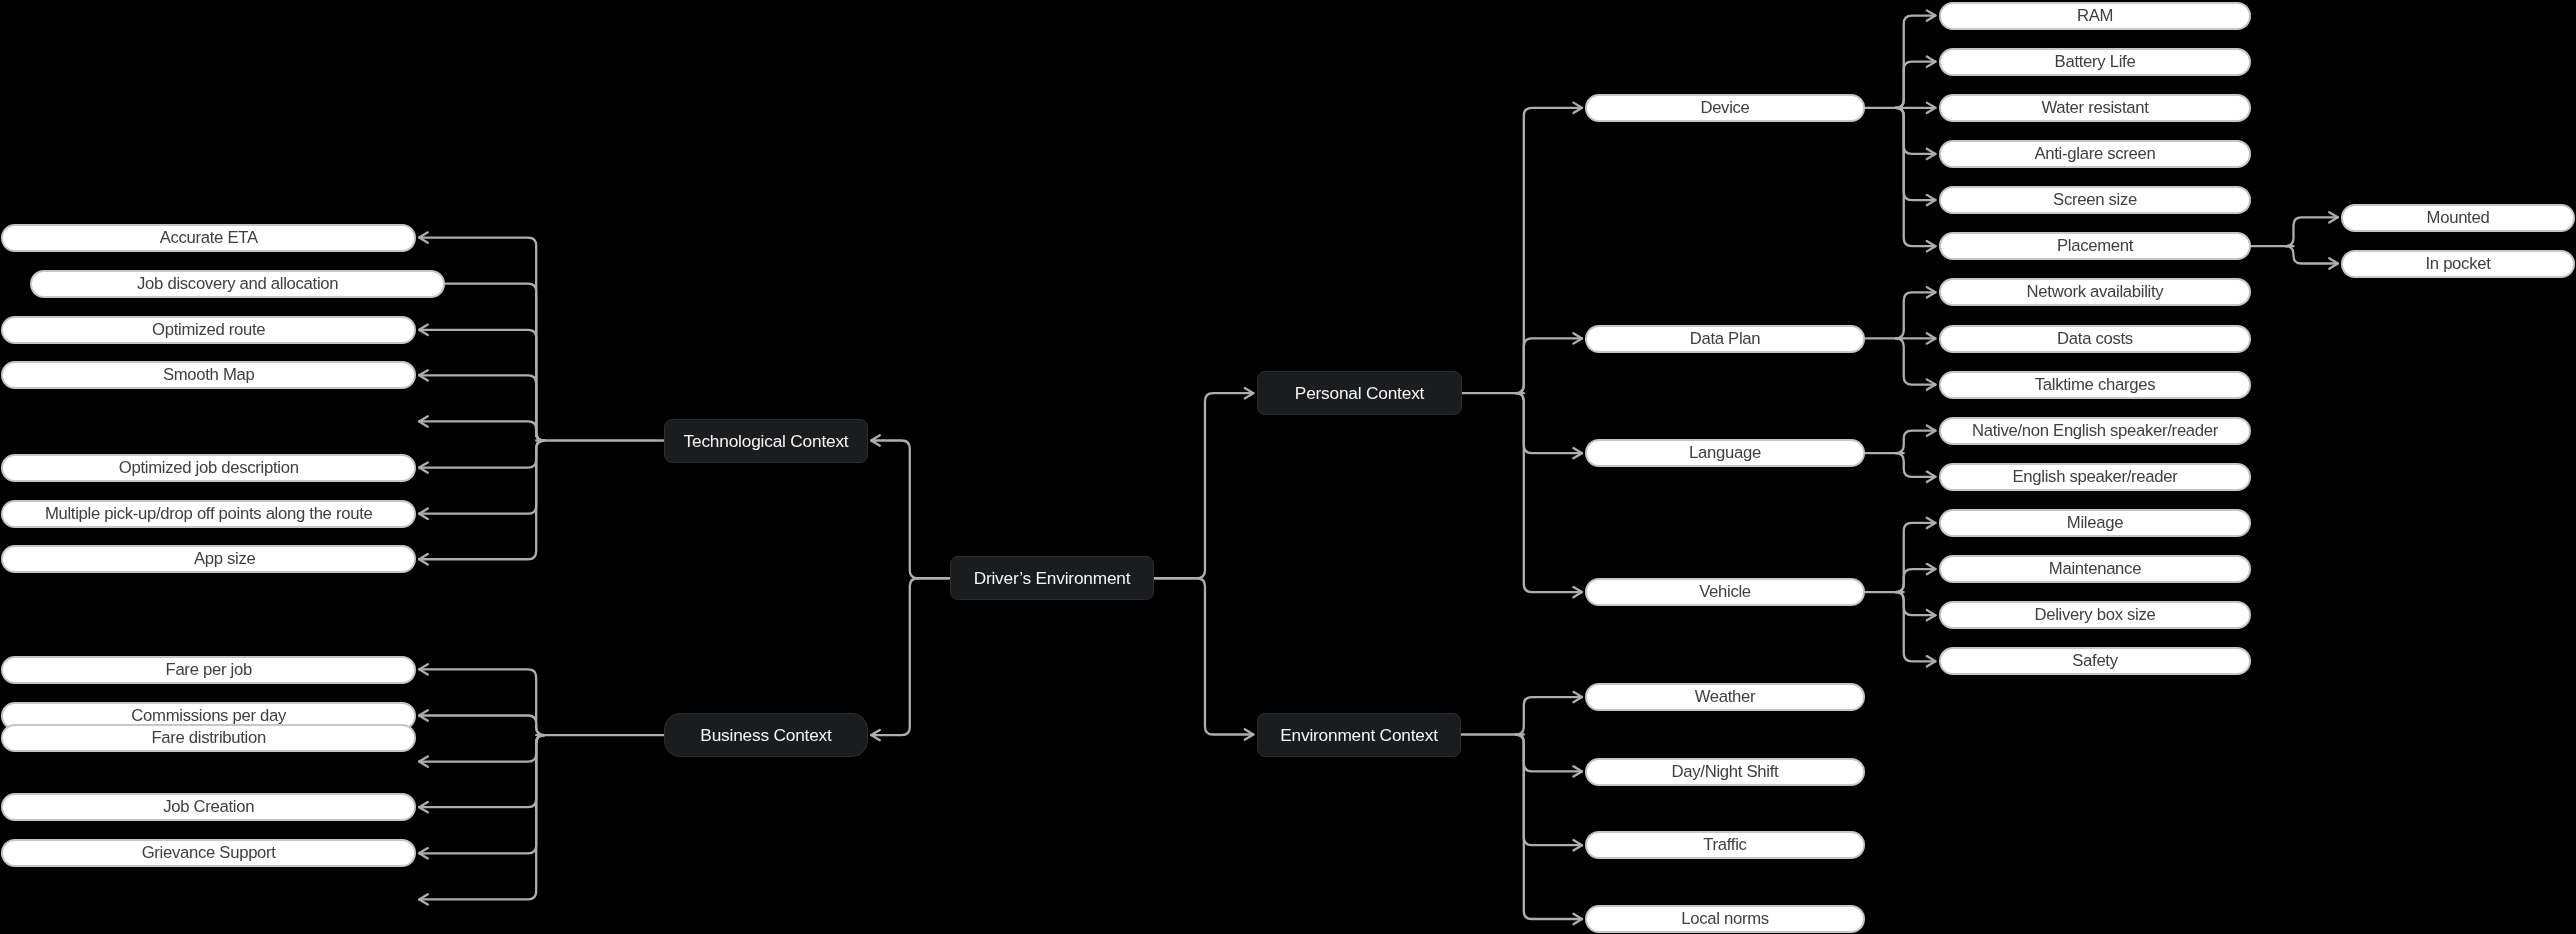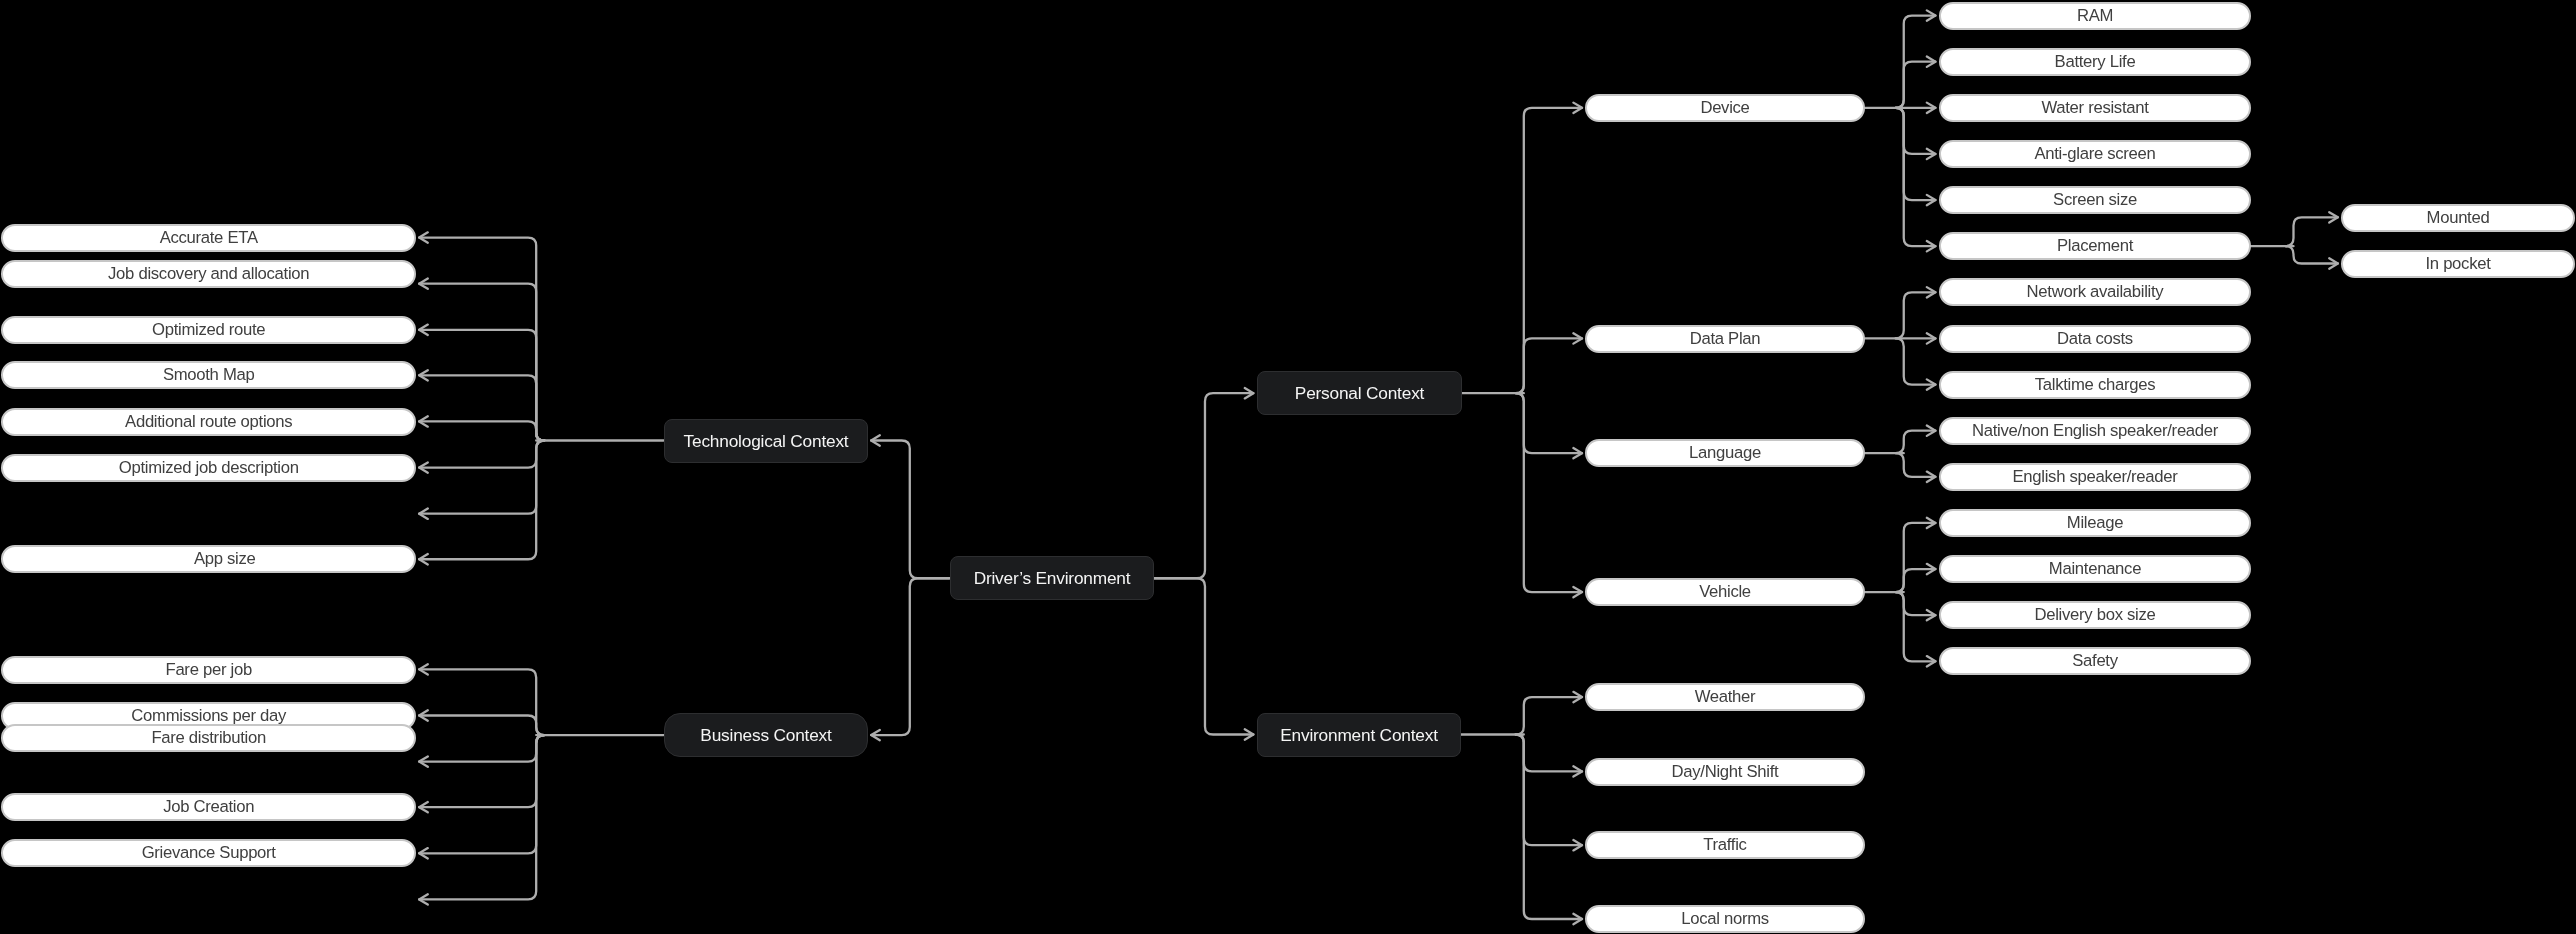--- a/index.html
+++ b/index.html
@@ -43,21 +43,21 @@
   }
   
   #root            { left: 950px; top:  556px; width: 204px; }
   #ctx-tech        { left: 664px; top:  419px; width: 204px; }
   #ctx-business    { left: 664px; top: 713px; width: 204px; border-radius: 16px; }
   #ctx-personal    { left: 1257px; top:  371px; width: 205px; }
   #ctx-environment { left: 1257px; top: 713px; width: 204px; }
   
   .leaf.lcol { left: 1.2px; width: 415px; }
   #n-accurate-eta      { top: 224px; }
-  #n-job-discovery     { top: 260px; }
+  #n-job-discovery     { top: 270px; margin-left: 29px; }
   #n-optimized-route   { top: 316px; }
   #n-smooth-map        { top: 361px; }
   #n-additional-route  { top: 408px; }
   #n-optimized-job     { top: 454px; }
   #n-multiple-pickup   { top: 500px; }
   #n-app-size          { top: 545px; padding-left: 32px; }
   #n-fare-per-job      { top: 656px; }
   #n-commissions       { top: 702px; }
   #n-fare-distribution { top: 724px; }
   #n-job-creation      { top: 793px; }
@@ -191,22 +191,22 @@
   <div class="node hub" id="root">Driver’s Environment</div>
   <div class="node hub" id="ctx-tech">Technological Context</div>
   <div class="node hub" id="ctx-business">Business Context</div>
   <div class="node hub" id="ctx-personal">Personal Context</div>
   <div class="node hub" id="ctx-environment">Environment Context</div>
 
   <div class="node leaf lcol" id="n-accurate-eta">Accurate ETA</div>
   <div class="node leaf lcol" id="n-job-discovery">Job discovery and allocation</div>
   <div class="node leaf lcol" id="n-optimized-route">Optimized route</div>
   <div class="node leaf lcol" id="n-smooth-map">Smooth Map</div>
-  <div class="node leaf lcol" id="n-additional-route">Additional route options</div>
   <div class="node leaf lcol" id="n-optimized-job">Optimized job description</div>
+  <div class="node leaf lcol" id="n-multiple-pickup">Multiple pick-up/drop off points along the route</div>
   <div class="node leaf lcol" id="n-app-size">App size</div>
 
   <div class="node leaf lcol" id="n-fare-per-job">Fare per job</div>
   <div class="node leaf lcol" id="n-commissions">Commissions per day</div>
   <div class="node leaf lcol" id="n-fare-distribution">Fare distribution</div>
   <div class="node leaf lcol" id="n-job-creation">Job Creation</div>
   <div class="node leaf lcol" id="n-grievance">Grievance Support</div>
 
   <div class="node leaf mcol" id="n-device">Device</div>
   <div class="node leaf mcol" id="n-dataplan">Data Plan</div>

